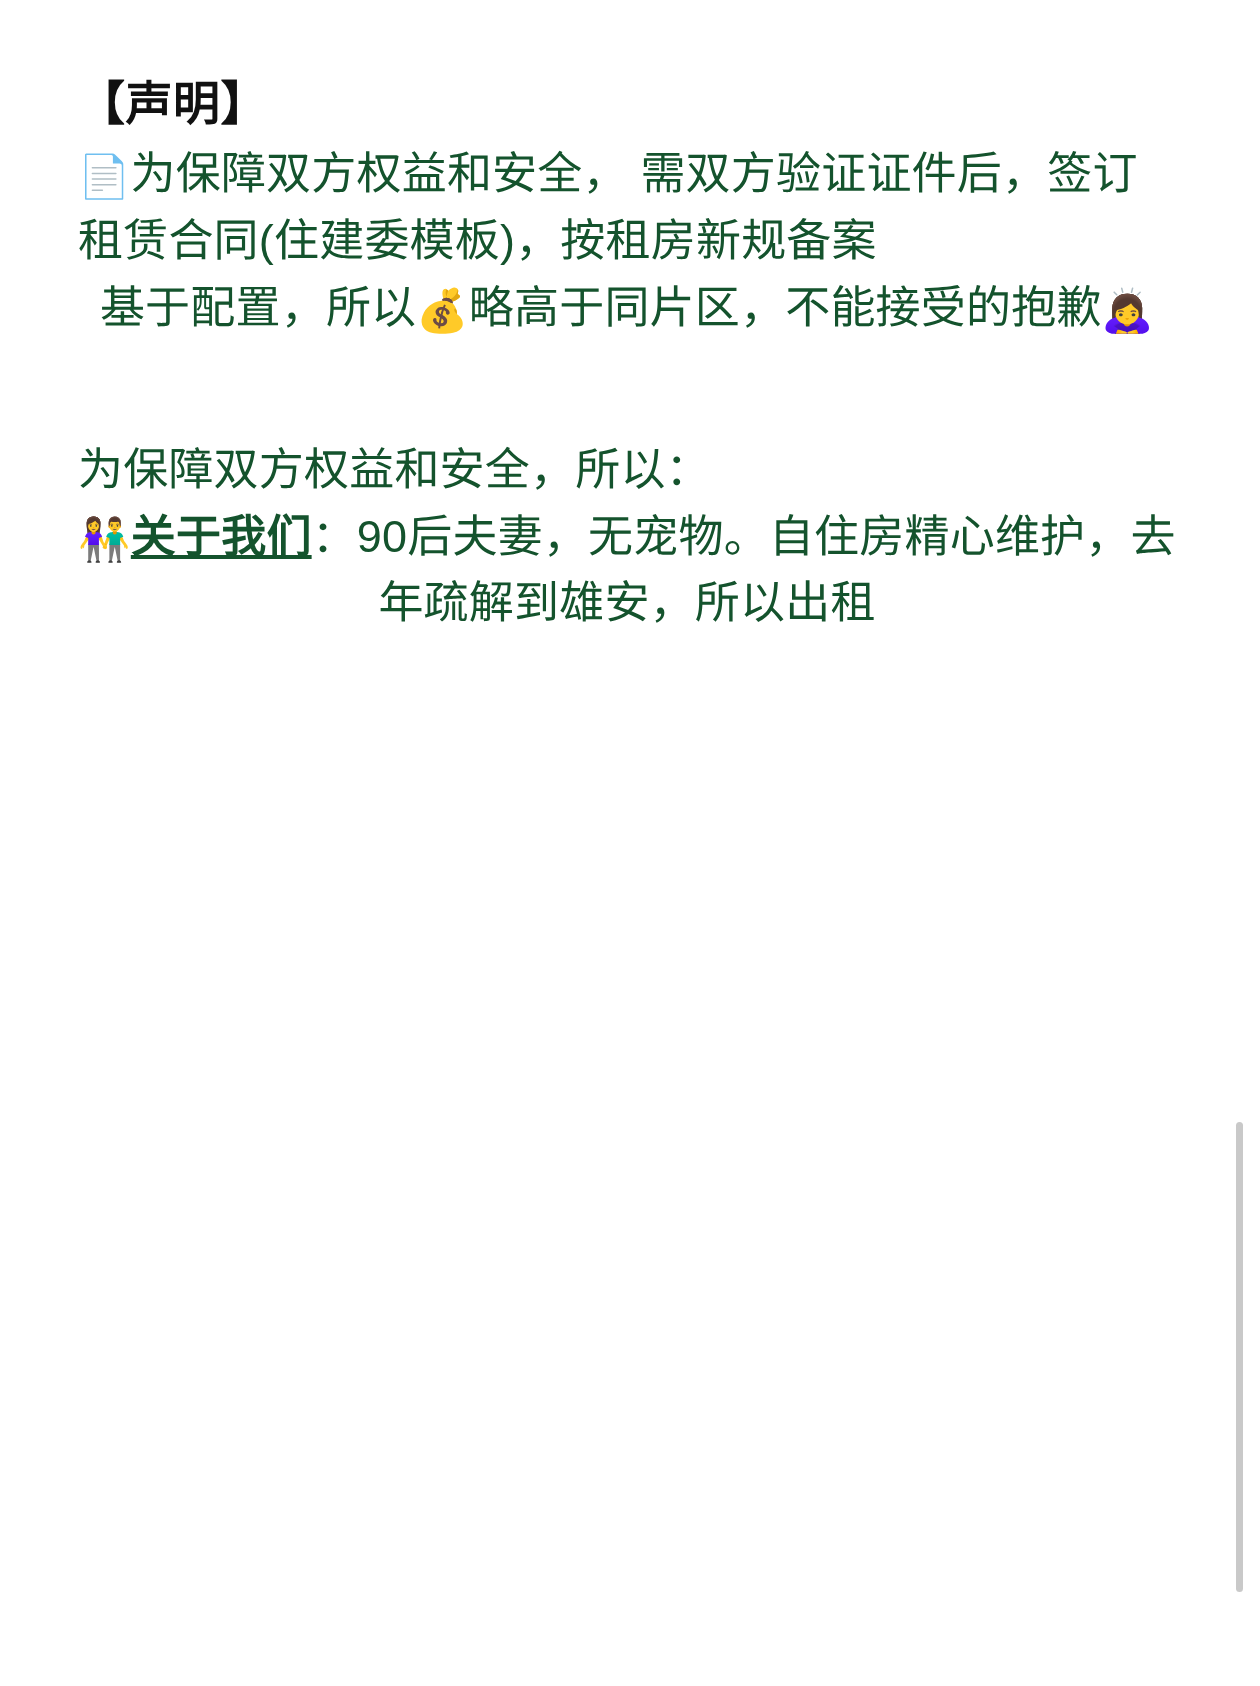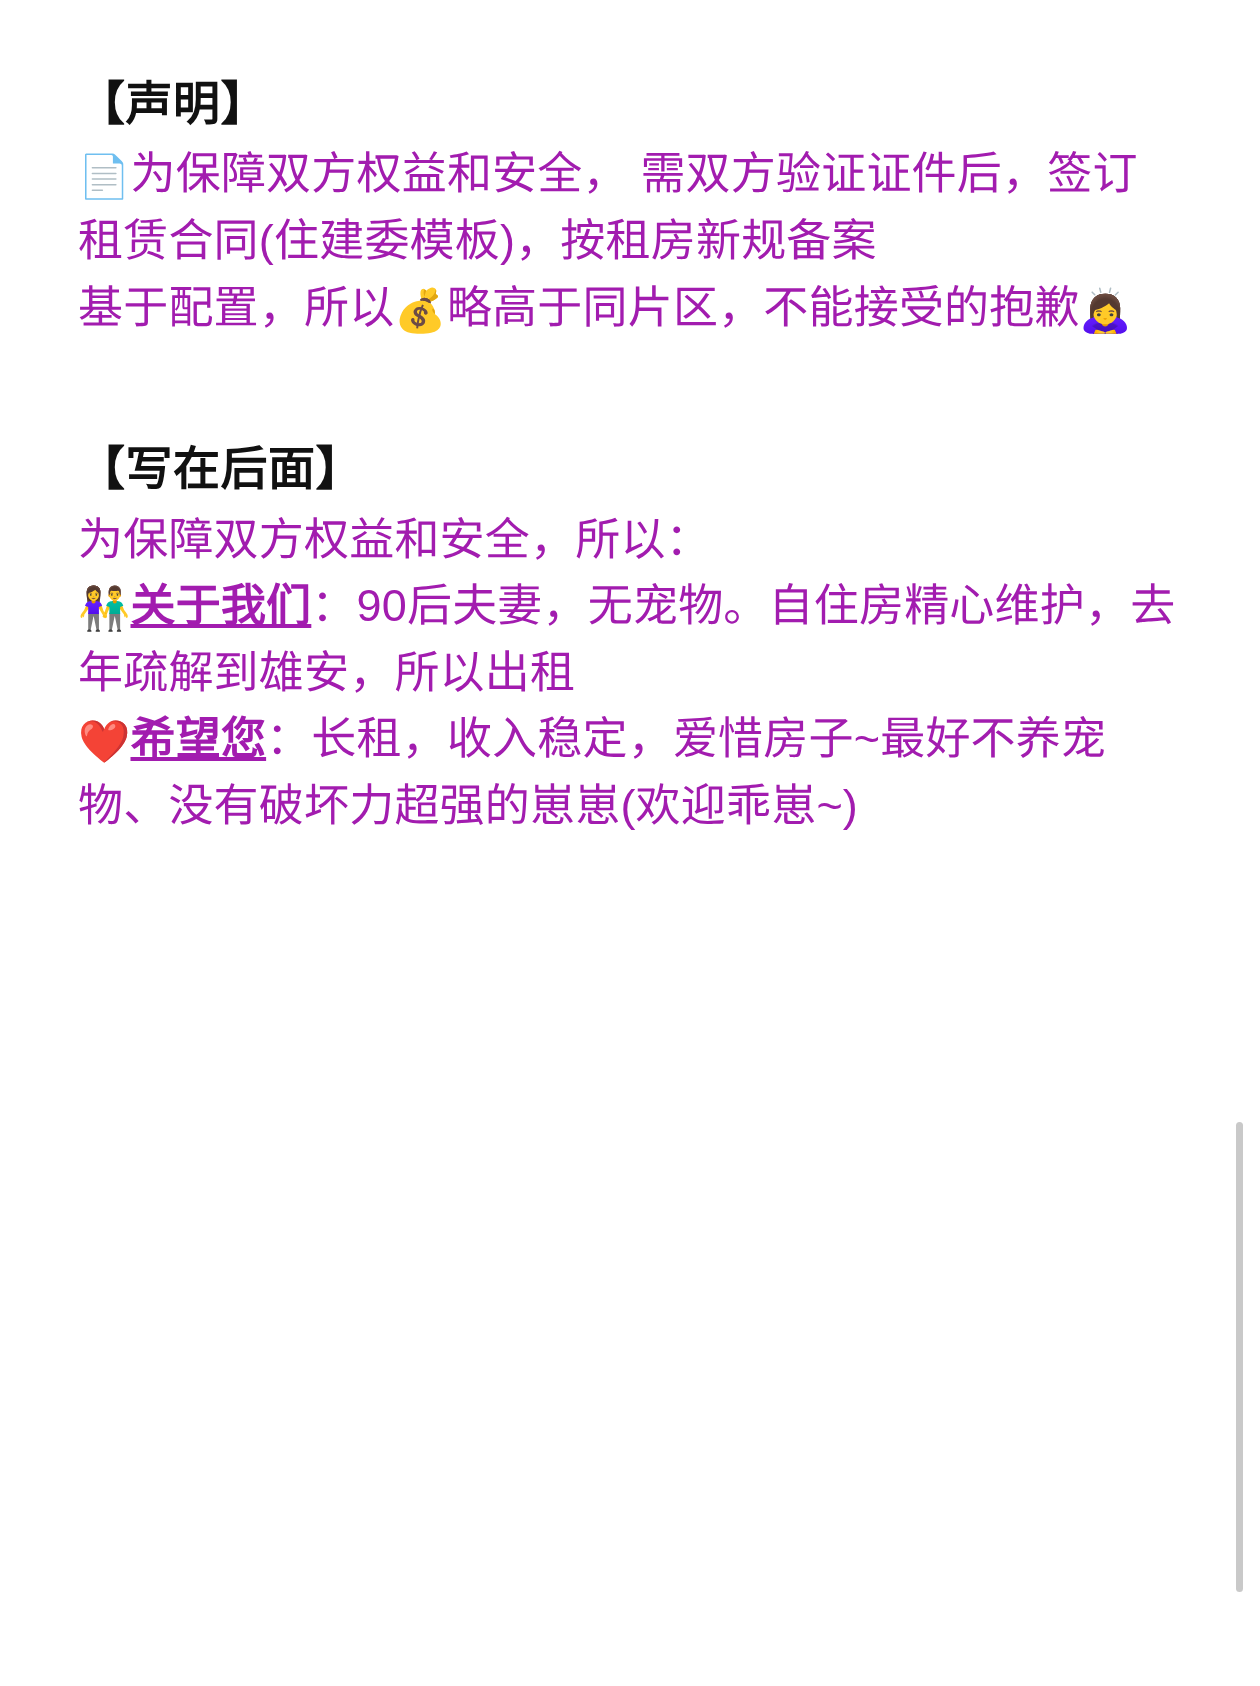--- a/index.html
+++ b/index.html
@@ -31,25 +31,26 @@
     line-height: 1.35;
     letter-spacing: 0.5px;
     margin: 0 0 6px 0;
     color: #111111;
   }
   .para {
     font-size: 45px;
     line-height: 1.48;
     letter-spacing: 0.2px;
     margin: 0;
-    color: #a21caf;
+    color: #14532d;
     word-break: break-word;
   }
   .para + .para {
     margin-top: 0;
+    text-align: center;
   }
   .gap-block {
     height: 96px;
   }
   .emoji {
     font-family: "DejaVu Sans", sans-serif;
     font-size: 42px;
     line-height: 1;
     vertical-align: -2px;
   }
@@ -85,26 +86,24 @@
     <div class="heading">【声明】</div>
 
     <p class="para"><span class="emoji">📄</span><span>为保障双方权益和安全， 需双方验证证件后，签订租赁合同(住建委模板)，按租房新规备案</span></p>
 
     <p class="para"><span>基于配置，所以</span><span class="emoji">💰</span><span>略高于同片区，不能接受的抱歉</span><span class="emoji">🙇‍♀️</span></p>
   </div>
 
   <div class="gap-block"></div>
 
   <div class="section">
-    <div class="heading">【写在后面】</div>
 
     <p class="para"><span>为保障双方权益和安全，所以：</span></p>
 
     <p class="para"><span class="emoji">👫</span><span class="bold">关于我们</span><span>：90后夫妻，无宠物。自住房精心维护，去年疏解到雄安，所以出租</span></p>
 
-    <p class="para"><span class="emoji">❤️</span><span class="bold">希望您</span><span>：长租，收入稳定，爱惜房子~最好不养宠物、没有破坏力超强的崽崽(欢迎乖崽~)</span></p>
 
   </div>
 
   <div class="scrollbar-track">
     <div class="scrollbar-thumb"></div>
   </div>
 </div>
 
 </body></html>

